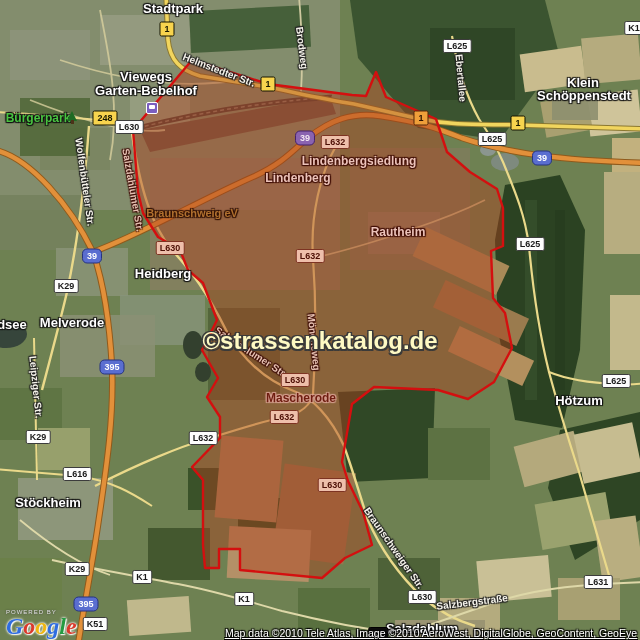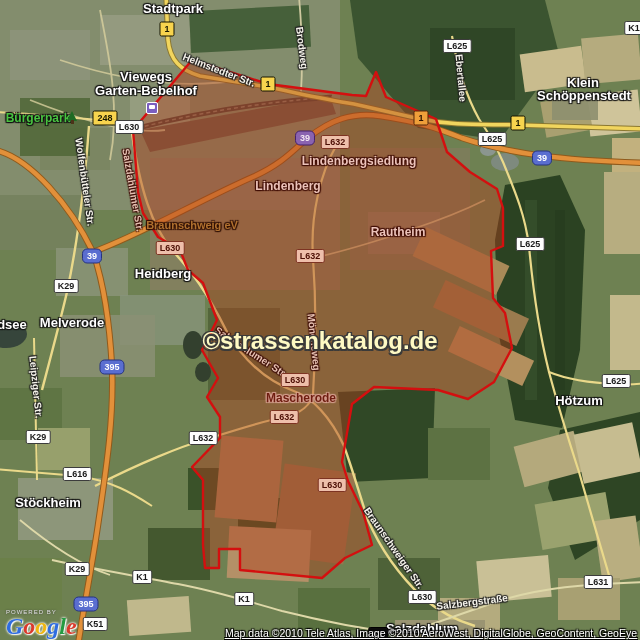--- a/index.html
+++ b/index.html
@@ -216,23 +216,23 @@
       <div class="place green" style="left: 38px; top: 118px;">Bürgerpark</div>
       <div class="place" style="left: 583px; top: 82px;">Klein</div>
       <div class="place" style="left: 584px; top: 95px;">Schöppenstedt</div>
       <div class="place" style="left: 163px; top: 273px;">Heidberg</div>
       <div class="place" style="left: 72px; top: 322px;">Melverode</div>
       <div class="place" style="left: 12px; top: 324px;">dsee</div>
       <div class="place" style="left: 48px; top: 502px;">Stöckheim</div>
       <div class="place" style="left: 579px; top: 400px;">Hötzum</div>
       <div class="place" style="left: 422px; top: 628px;">Salzdahlum</div>
       <div class="place pink" style="left: 359px; top: 161px;">Lindenbergsiedlung</div>
-      <div class="place pink" style="left: 288px; top: 178px; margin-top: 8px;">Lindenberg</div>
+      <div class="place pink" style="left: 298px; top: 178px;">Lindenberg</div>
       <div class="place pink" style="left: 398px; top: 232px;">Rautheim</div>
-      <div class="place poi" style="left: 192px; top: 225px;">Braunschweig eV</div>
+      <div class="place poi" style="left: 192px; top: 213px;">Braunschweig eV</div>
       <div class="place maroon" style="left: 301px; top: 398px;">Mascherode</div>
       <div class="street" style="left: 219px; top: 70px; transform: translate(-50%, -50%) rotate(21deg);">Helmstedter Str.</div>
       <div class="street" style="left: 302px; top: 48px; transform: translate(-50%, -50%) rotate(83deg);">Brodweg</div>
       <div class="street" style="left: 461px; top: 78px; transform: translate(-50%, -50%) rotate(85deg);">Ebertallee</div>
       <div class="street" style="left: 85px; top: 182px; transform: translate(-50%, -50%) rotate(82deg);">Wolfenbütteler Str.</div>
       <div class="street pink" style="left: 133px; top: 190px; transform: translate(-50%, -50%) rotate(80deg);">Salzdahlumer Str.</div>
       <div class="street pink" style="left: 251px; top: 352px; transform: translate(-50%, -50%) rotate(33deg);">Salzdahlumer Str.</div>
       <div class="street pink" style="left: 314px; top: 342px; transform: translate(-50%, -50%) rotate(84deg);">Möncheweg</div>
       <div class="street" style="left: 36px; top: 387px; transform: translate(-50%, -50%) rotate(84deg);">Leipziger Str.</div>
       <div class="street" style="left: 394px; top: 548px; transform: translate(-50%, -50%) rotate(55deg);">Braunschweiger Str.</div>

